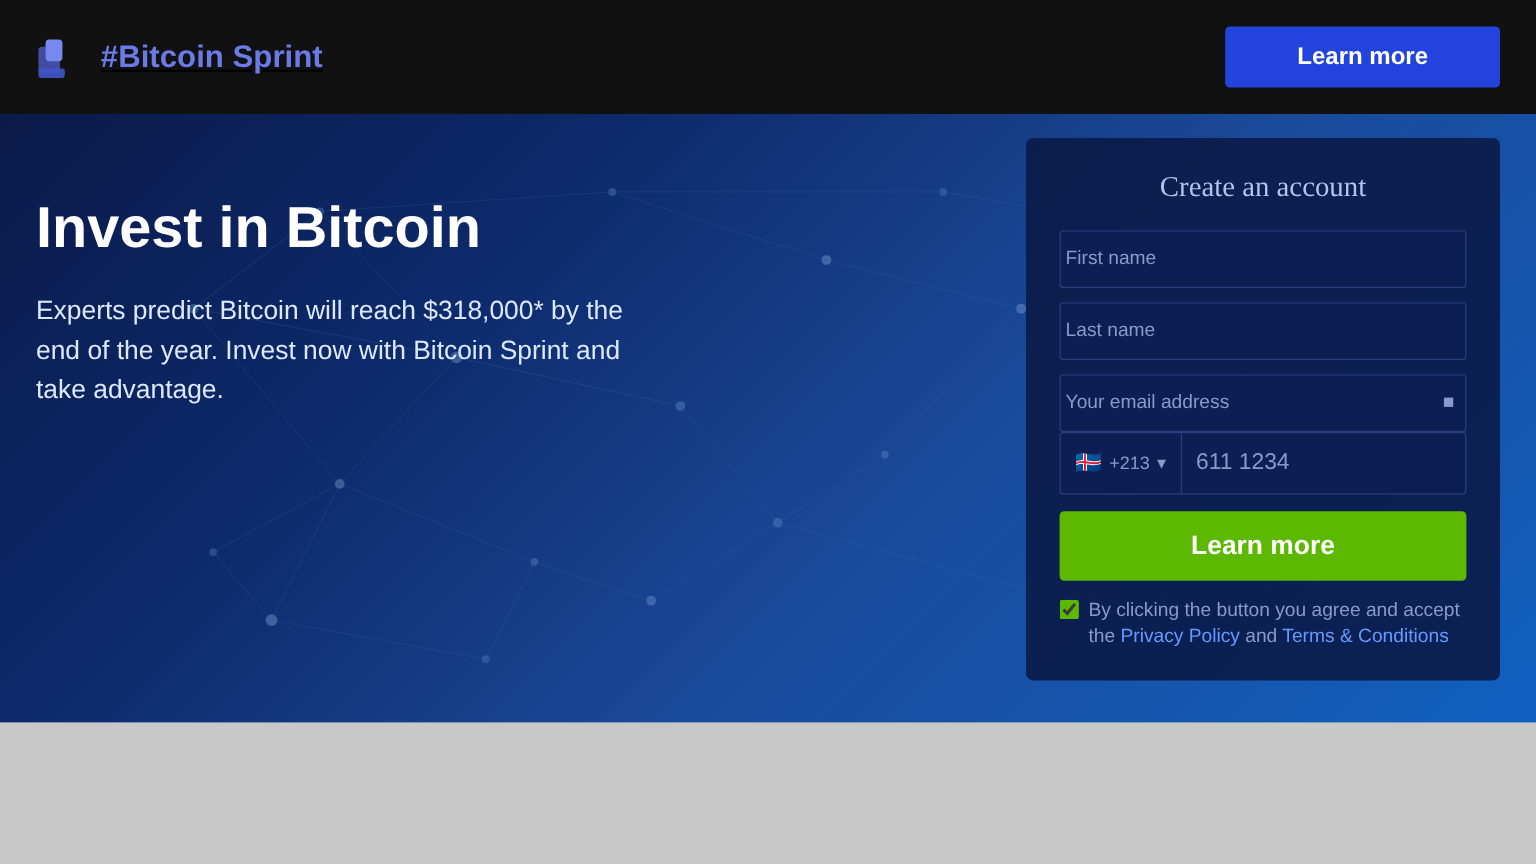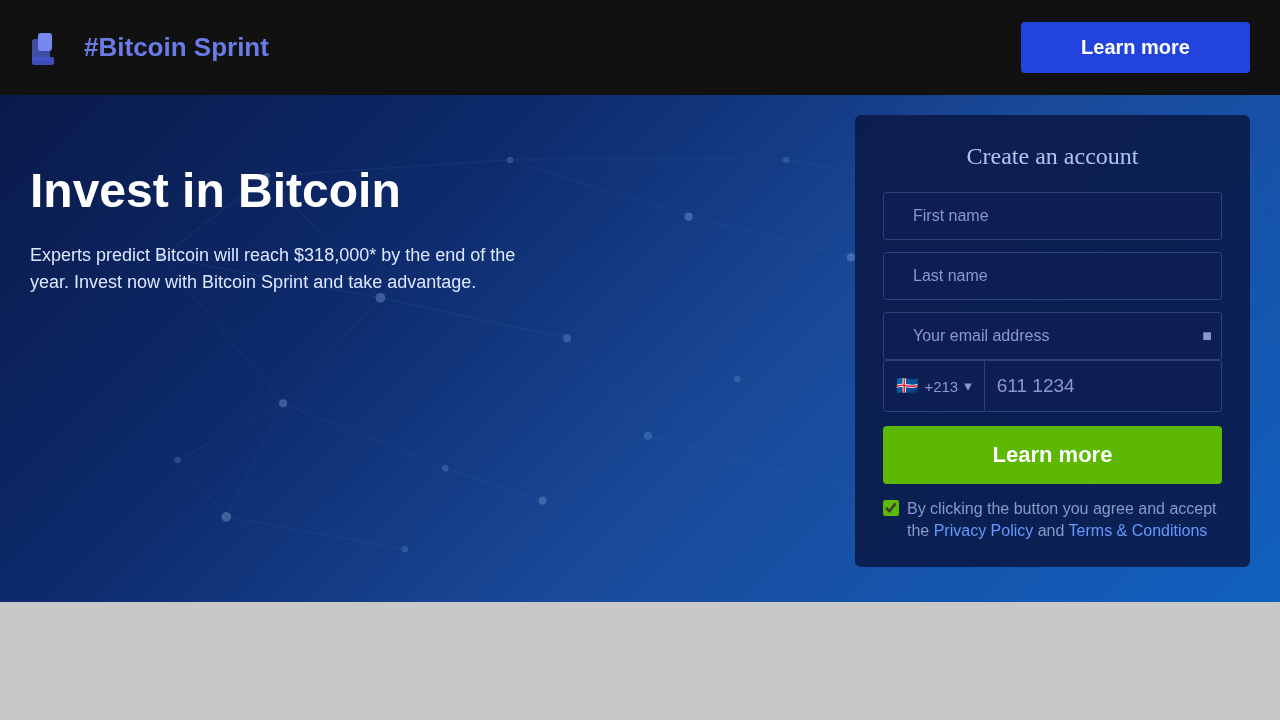--- a/index.html
+++ b/index.html
@@ -21,20 +21,21 @@
       justify-content: space-between;
       padding: 0 30px;
       position: relative;
       z-index: 10;
     }
 
     .logo-area {
       display: flex;
       align-items: center;
       gap: 12px;
+      text-decoration: underline;
     }
 
     .logo-icon {
       width: 42px;
       height: 42px;
     }
 
     .logo-text {
       color: #fff;
       font-size: 26px;
@@ -78,21 +79,21 @@
     .hero-title {
       color: #fff;
       font-size: 48px;
       font-weight: bold;
       margin-bottom: 24px;
       line-height: 1.1;
     }
 
     .hero-subtitle {
       color: #dde8ff;
-      font-size: 18px;
+      font-size: 22px;
       line-height: 1.5;
       max-width: 520px;
     }
 
     
     .form-card {
       position: absolute;
       right: 30px;
       top: 20px;
       width: 395px;
@@ -109,21 +110,21 @@
       margin-bottom: 22px;
       font-weight: normal;
       font-family: Liberation Serif, serif;
     }
 
     .form-input {
       width: 100%;
       background: #0d1e55;
       border: 1px solid #2a3e80;
       border-radius: 3px;
-      padding: 14px 29px;
+      padding: 14px 4px;
       color: #5eead4;
       font-size: 16px;
       margin-bottom: 12px;
       outline: none;
     }
 
     .form-input::placeholder {
       color: #8899cc;
     }
 

